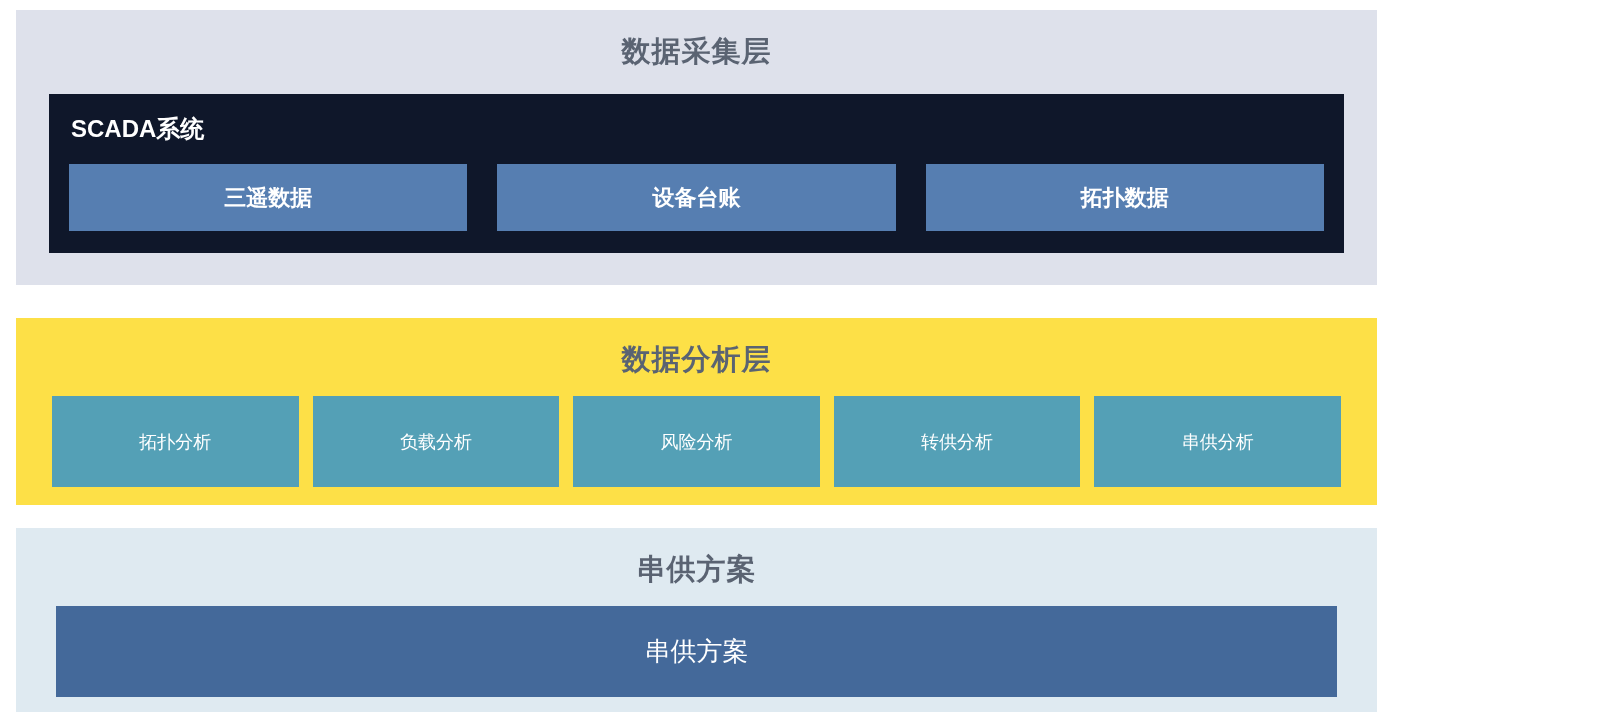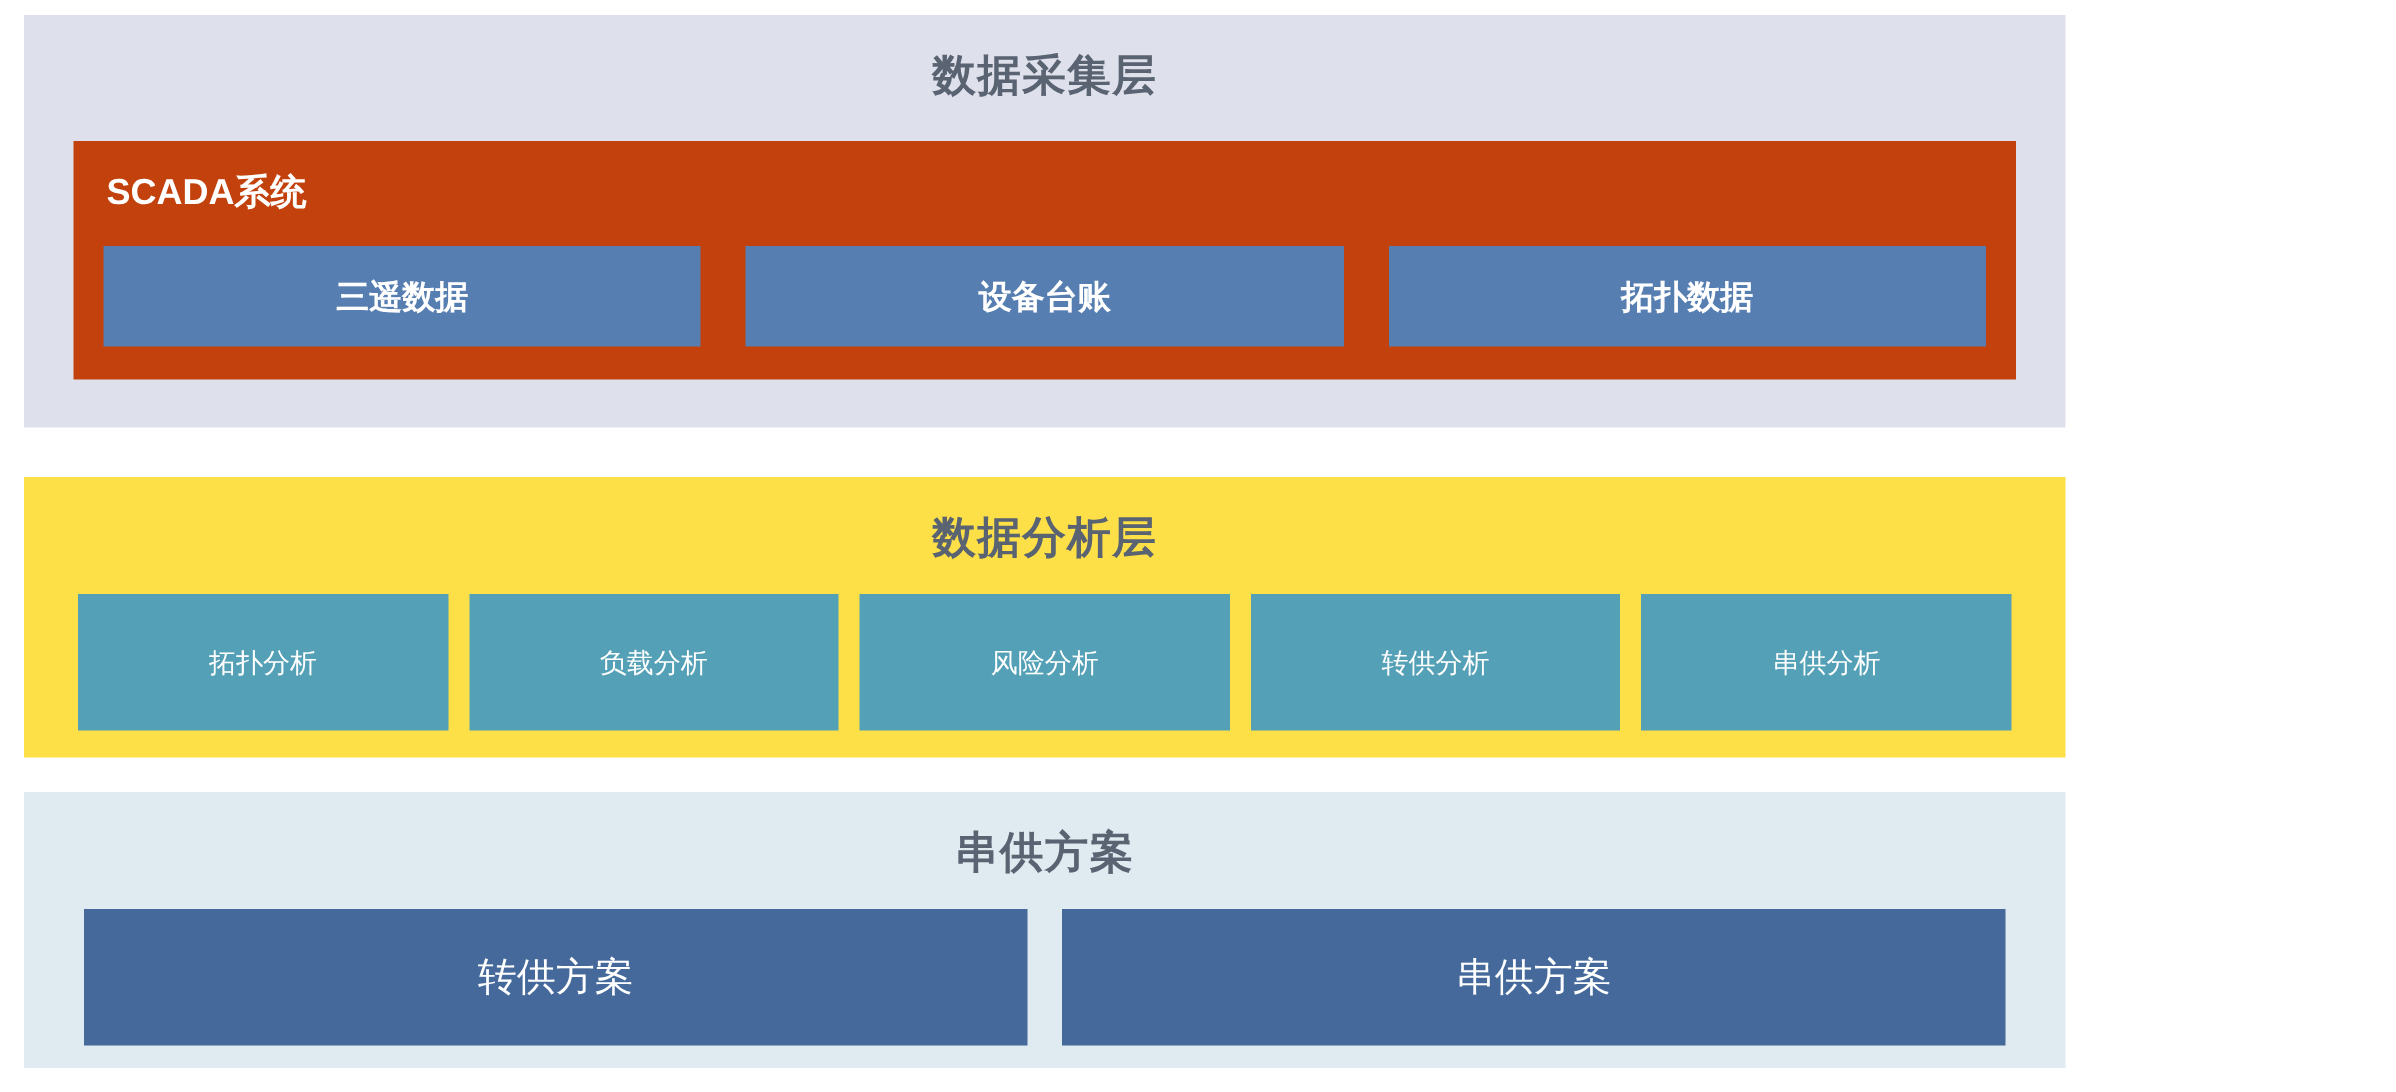--- a/index.html
+++ b/index.html
@@ -38,21 +38,21 @@
     line-height: 38px;
     text-align: center;
     font-size: 29px;
     font-weight: bold;
     color: #5a6372;
     letter-spacing: 1px;
   }
   .scada {
     margin: 24px 33px 0 33px;
     height: 159px;
-    background: #c2410c;
+    background: #0f172a;
   }
   .scada-label {
     padding: 18px 0 0 22px;
     line-height: 34px;
     font-size: 24px;
     font-weight: bold;
     color: #ffffff;
   }
   .row {
     display: flex;
@@ -119,18 +119,17 @@
       <div class="box box-teal">负载分析</div>
       <div class="box box-teal">风险分析</div>
       <div class="box box-teal">转供分析</div>
       <div class="box box-teal">串供分析</div>
     </div>
   </div>
 
   <div class="layer layer-bottom">
     <div class="layer-title">串供方案</div>
     <div class="row bottom-row">
-      <div class="box box-navy">转供方案</div>
       <div class="box box-navy">串供方案</div>
     </div>
   </div>
 
 </div>
 
 </body></html>

